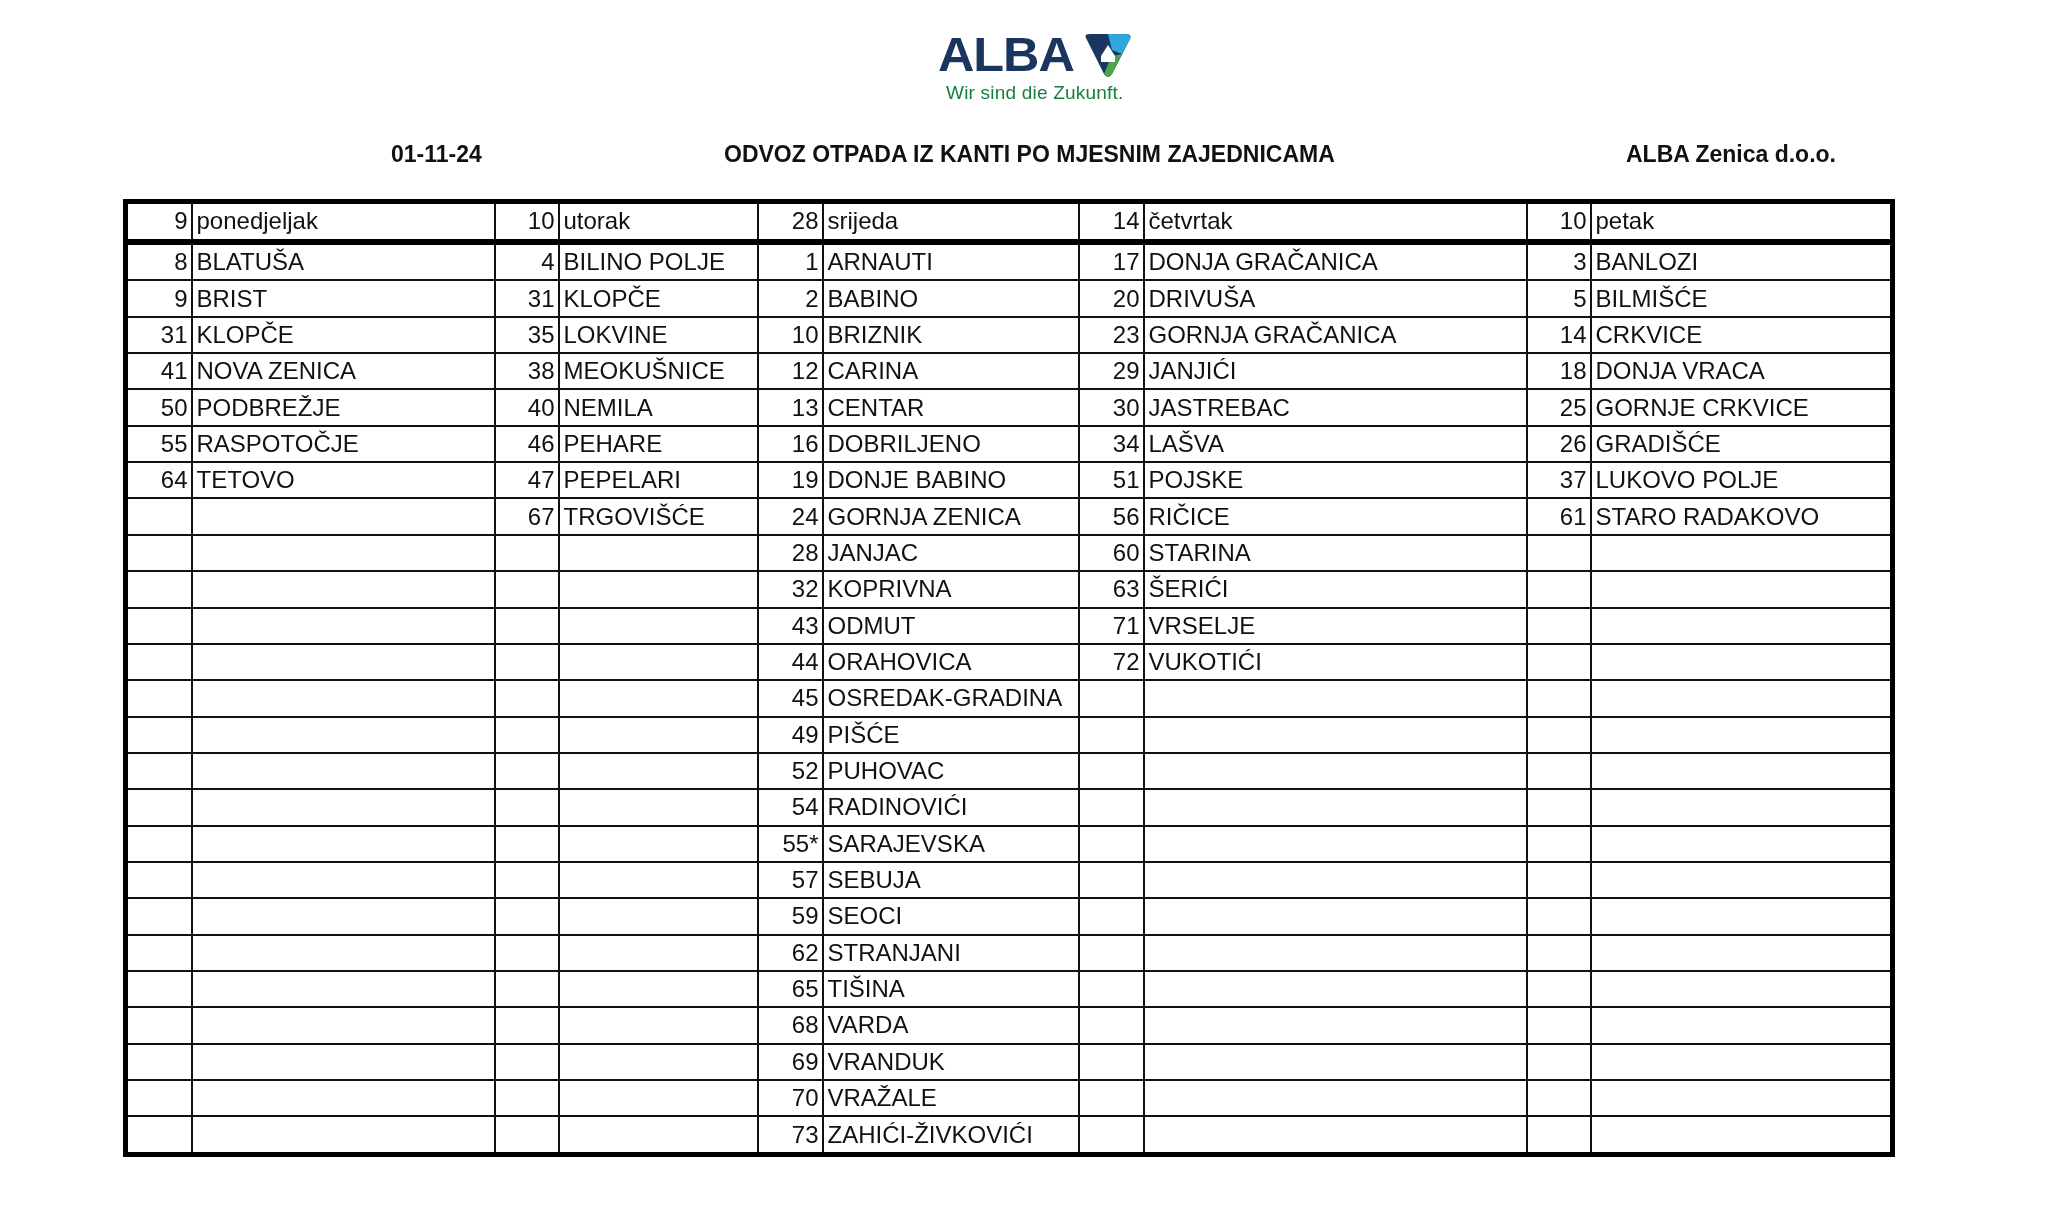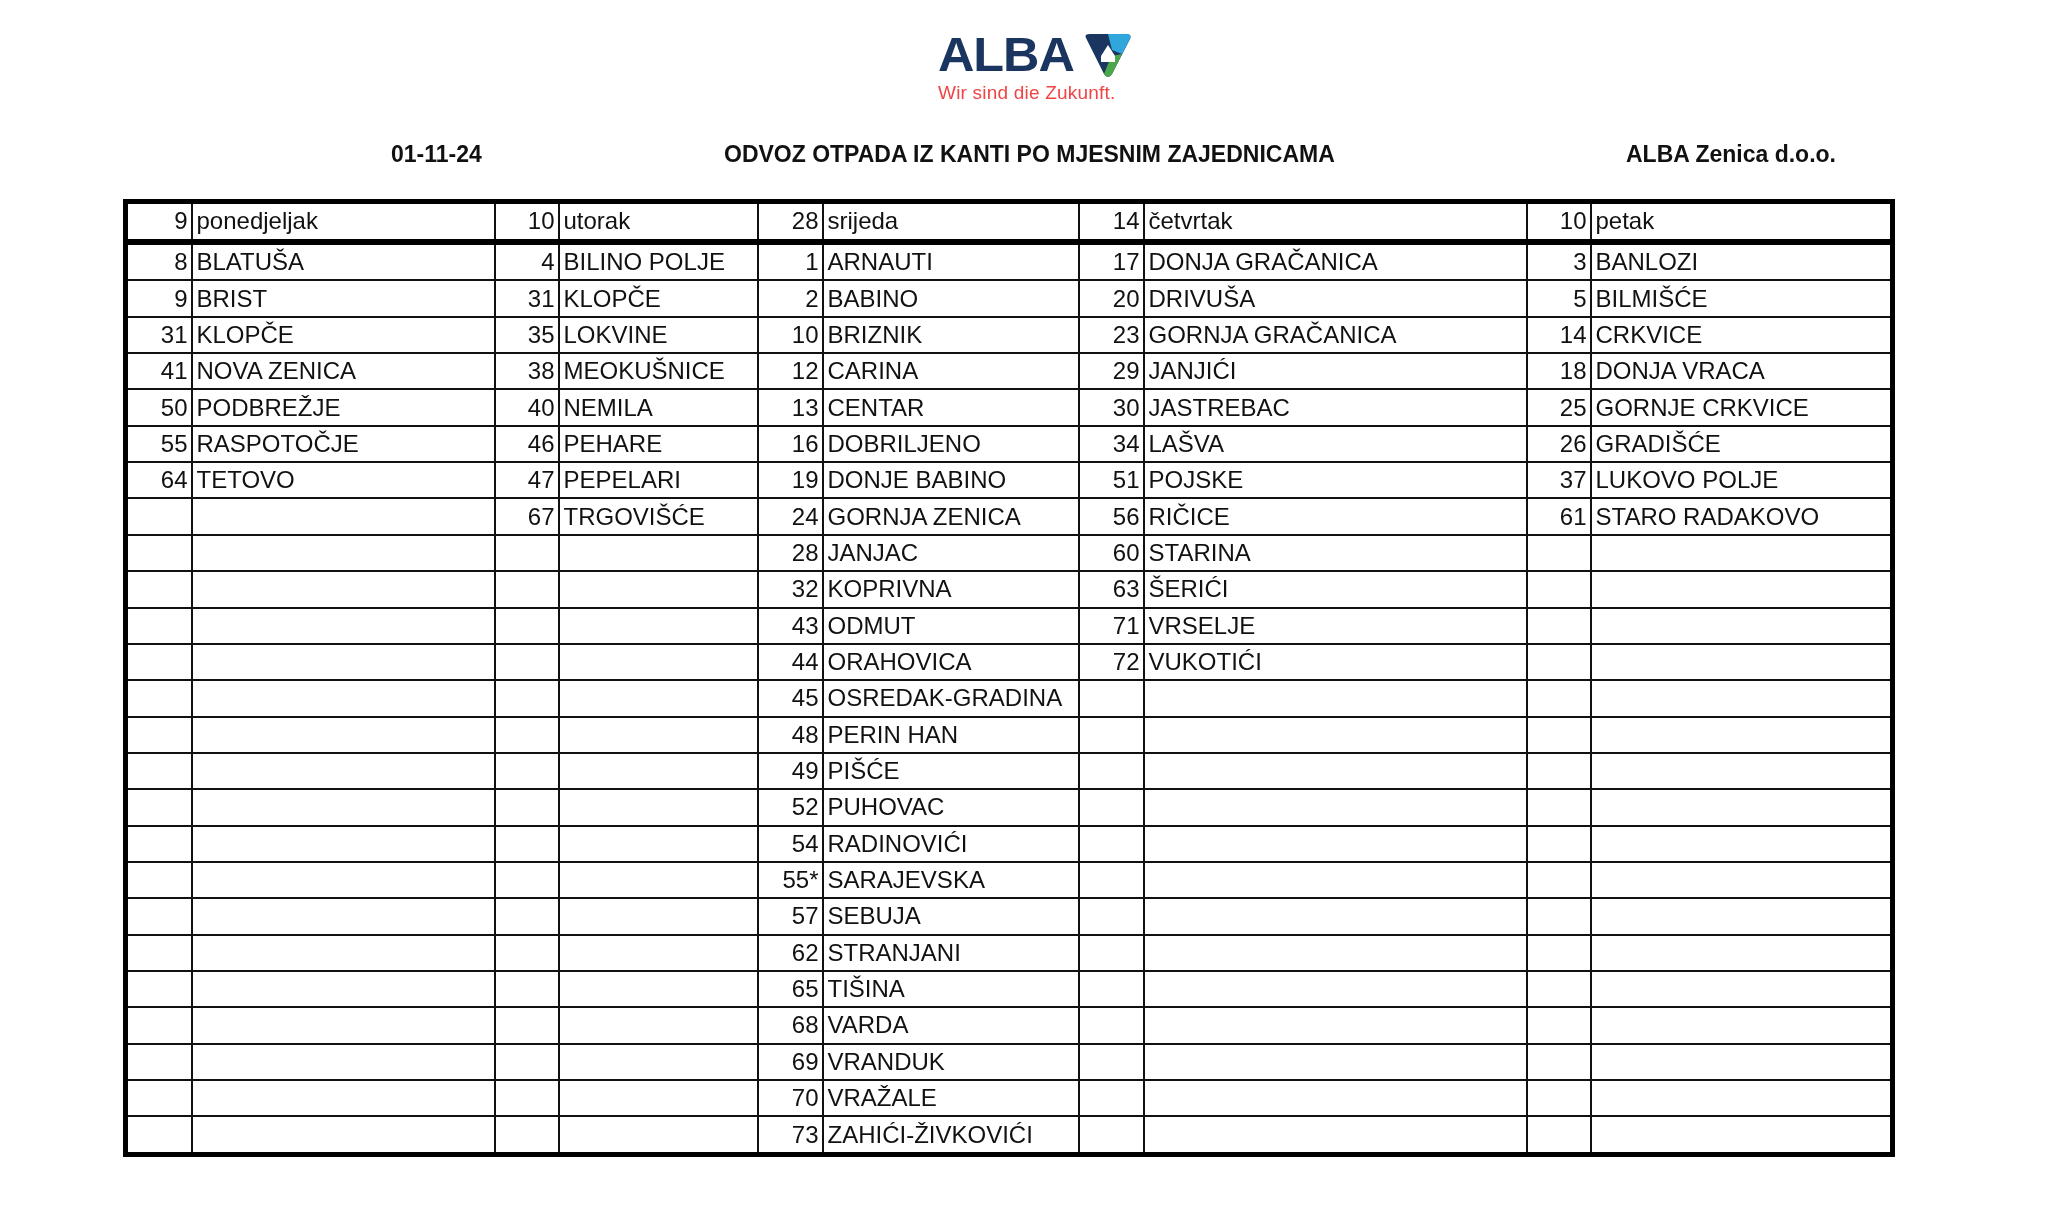--- a/index.html
+++ b/index.html
@@ -3,21 +3,21 @@
 <meta charset="utf-8">
 <style>
   html, body { margin: 0; padding: 0; background: #ffffff; }
   body { width: 2048px; height: 1224px; position: relative; overflow: hidden;
          font-family: "Liberation Sans", sans-serif; color: #111; }
   .logo { position: absolute; left: 938px; top: 30px; width: 200px; height: 80px; }
   .logo-word { position: absolute; left: 0; top: 0; font-family: "Liberation Sans", sans-serif;
                font-weight: 900; font-size: 48px; color: #1a3560; letter-spacing: -1px; line-height: 50px;
                transform: scaleX(1.05); transform-origin: left; }
   .logo-mark { position: absolute; left: 146px; top: 4px; width: 48px; height: 44px; }
-  .logo-tag { position: absolute; left: 0; top: 52px; font-size: 19px; color: #ef4444; white-space: nowrap; letter-spacing: 0.2px; }
+  .logo-tag { position: absolute; left: 8px; top: 52px; font-size: 19px; color: #15803d; white-space: nowrap; letter-spacing: 0.2px; }
   .hdr { position: absolute; top: 141px; font-weight: bold; font-size: 23px; white-space: nowrap; }
   #date { left: 391px; }
   #title { left: 724px; }
   #company { left: 1608px; margin-left: 18px; }
   table.sched { position: absolute; left: 123px; top: 199px; width: 1767px; height: 958px;
                 border-collapse: collapse; table-layout: fixed; border: 5px solid #000; }
   table.sched td { border: 2.5px solid #111; padding: 0 4px; font-size: 24px; line-height: 26px;
                    height: 30px; white-space: nowrap; overflow: hidden; }
   table.sched tr.head td { border-bottom: 6px solid #000; height: 30px; }
   td.num { text-align: right; padding-right: 3px !important; }
@@ -222,32 +222,20 @@
         <td class="num"></td>
         <td class="name"></td>
         <td class="num"></td>
         <td class="name"></td>
       </tr>
       <tr>
         <td class="num"></td>
         <td class="name"></td>
         <td class="num"></td>
         <td class="name"></td>
-        <td class="num">48</td>
-        <td class="name">PERIN HAN</td>
-        <td class="num"></td>
-        <td class="name"></td>
-        <td class="num"></td>
-        <td class="name"></td>
-      </tr>
-      <tr>
-        <td class="num"></td>
-        <td class="name"></td>
-        <td class="num"></td>
-        <td class="name"></td>
         <td class="num">49</td>
         <td class="name">PIŠĆE</td>
         <td class="num"></td>
         <td class="name"></td>
         <td class="num"></td>
         <td class="name"></td>
       </tr>
       <tr>
         <td class="num"></td>
         <td class="name"></td>
@@ -284,20 +272,32 @@
         <td class="num"></td>
         <td class="name"></td>
       </tr>
       <tr>
         <td class="num"></td>
         <td class="name"></td>
         <td class="num"></td>
         <td class="name"></td>
         <td class="num">57</td>
         <td class="name">SEBUJA</td>
+        <td class="num"></td>
+        <td class="name"></td>
+        <td class="num"></td>
+        <td class="name"></td>
+      </tr>
+      <tr>
+        <td class="num"></td>
+        <td class="name"></td>
+        <td class="num"></td>
+        <td class="name"></td>
+        <td class="num">59</td>
+        <td class="name">SEOCI</td>
         <td class="num"></td>
         <td class="name"></td>
         <td class="num"></td>
         <td class="name"></td>
       </tr>
       <tr>
         <td class="num"></td>
         <td class="name"></td>
         <td class="num"></td>
         <td class="name"></td>

